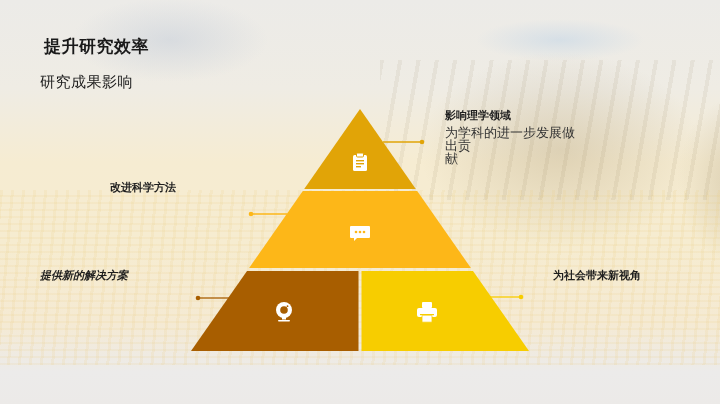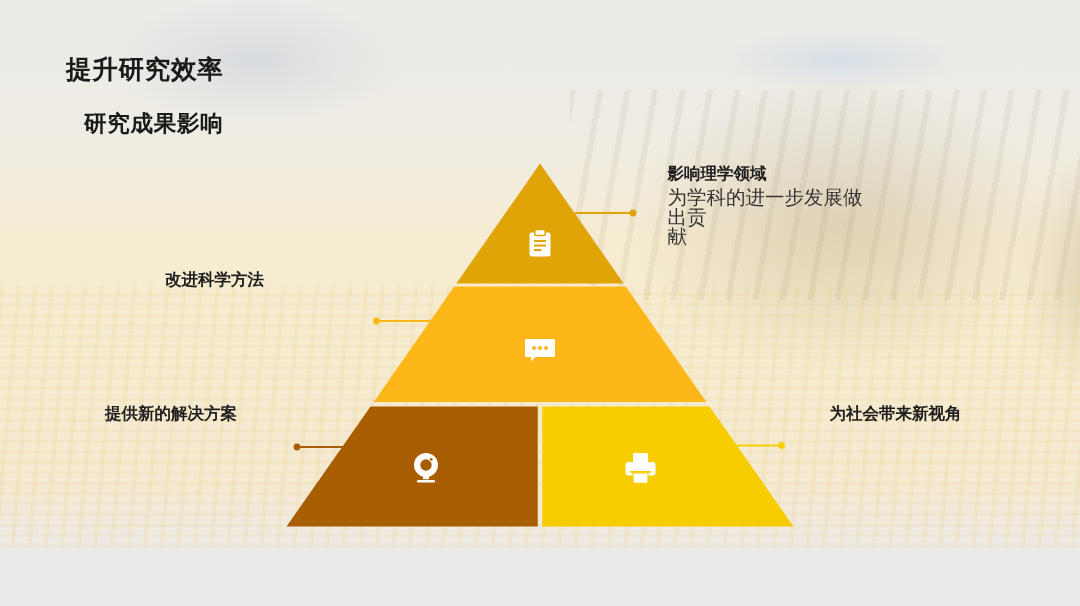--- a/index.html
+++ b/index.html
@@ -27,22 +27,22 @@
     }
     .bg-stripes-top {
       position: absolute; left: 380px; right: 0; top: 60px; height: 140px;
       background: repeating-linear-gradient(100deg, rgba(120,100,60,0.08) 0 4px, transparent 4px 18px);
     }
     .title {
       position: absolute; left: 44px; top: 35px;
       font-size: 17px; font-weight: bold; color: #1a1a1a; letter-spacing: 0.5px;
     }
     .subtitle {
-      position: absolute; left: 56px; top: 73px;
-      font-size: 15px; font-weight: bold; color: #1a1a1a; letter-spacing: 0.5px;
+      position: absolute; left: 40px; top: 73px;
+      font-size: 15px; font-weight: normal; color: #1a1a1a; letter-spacing: 0.5px;
     }
     svg.pyramid { position: absolute; left: 0; top: 0; }
     .label { position: absolute; }
     .label .h { font-size: 11px; font-weight: bold; color: #1f1f1f; line-height: 15px; }
     .label .d { font-size: 13px; color: #333; line-height: 13px; margin-top: 4px; }
     .icon {
       position: absolute; width: 24px; height: 24px;
       display: flex; align-items: center; justify-content: center;
     }
   </style>
@@ -124,19 +124,19 @@
   <div class="d" style="margin-top:3px;">
     <div>为学科的进一步发展做出贡</div>
     <div>献</div>
   </div>
 </div>
 
 <div class="label" style="left:110px; top:181px; width:140px;font-family:Liberation Mono, monospace;">
   <div class="h">改进科学方法</div>
 </div>
 
-<div class="label" style="left:70px; top:268px; width:150px;">
+<div class="label" style="left:40px; top:268px; width:150px;font-style:italic;">
   <div class="h">提供新的解决方案</div>
 </div>
 
 <div class="label" style="left:553px; top:268px; width:150px;">
   <div class="h">为社会带来新视角</div>
 </div>
 
 </body></html>

